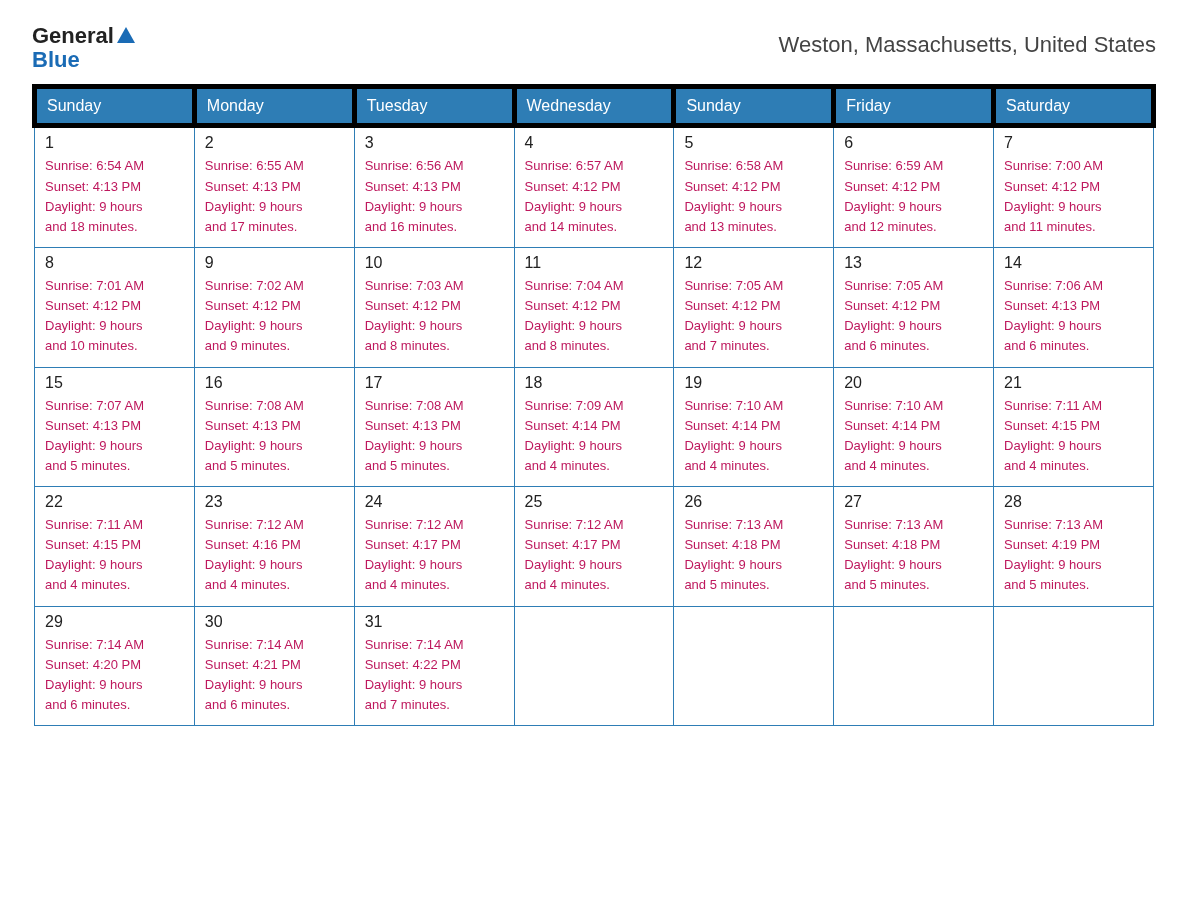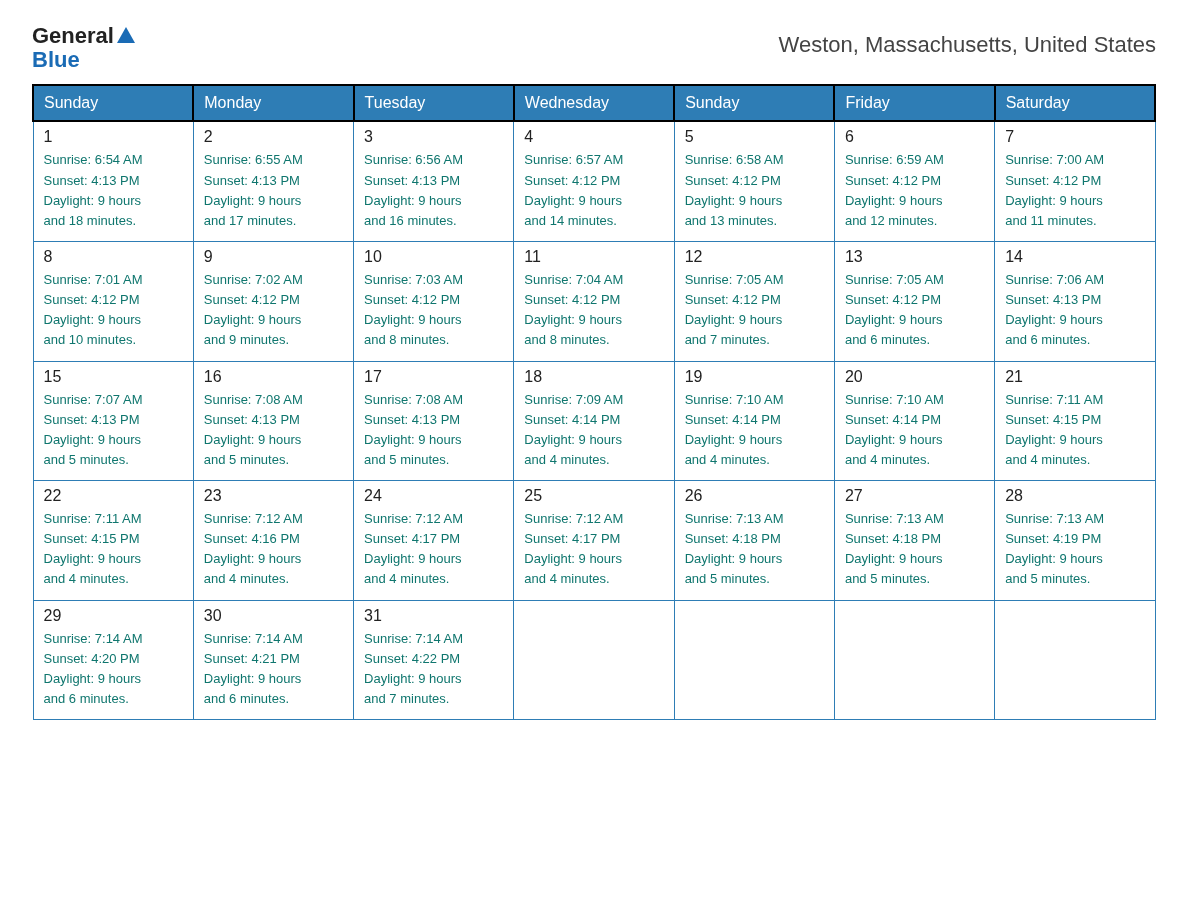--- a/index.html
+++ b/index.html
@@ -40,21 +40,21 @@
       border-collapse: collapse;
       margin-top: 8px;
     }
     .calendar-table th {
       background-color: #2e7db5;
       color: #fff;
       font-size: 16px;
       font-weight: normal;
       padding: 8px 10px;
       text-align: left;
-      border: 2px solid #000000;
+      border: 5px solid #000000;
     }
     .calendar-table td {
       vertical-align: top;
       padding: 6px 10px 10px 10px;
       border: 1px solid #2e7db5;
       width: calc(100% / 7);
       font-size: 13.5px;
       color: #222;
       min-height: 100px;
     }
@@ -63,21 +63,21 @@
     }
     .day-number {
       font-size: 16px;
       font-weight: normal;
       display: block;
       margin-bottom: 4px;
     }
     .day-info {
       font-size: 13px;
       line-height: 1.55;
-      color: #0f766e;
+      color: #be185d;
     }
     .empty-cell {
       background: #fff;
     }
   </style>
 </head>
 <body>
 
 <div class="header-row">
   <div class="logo">

